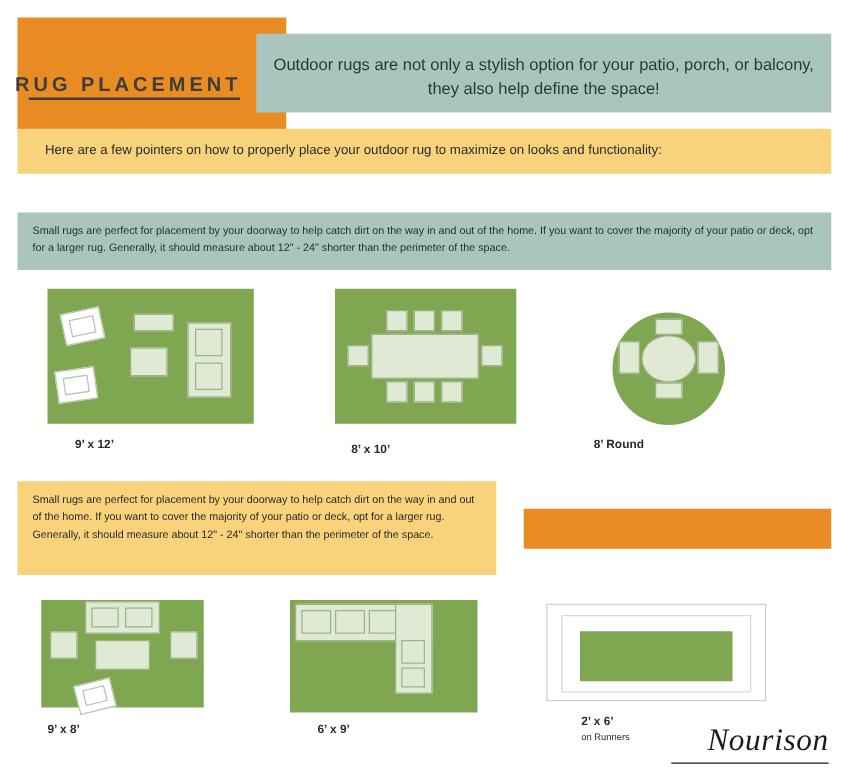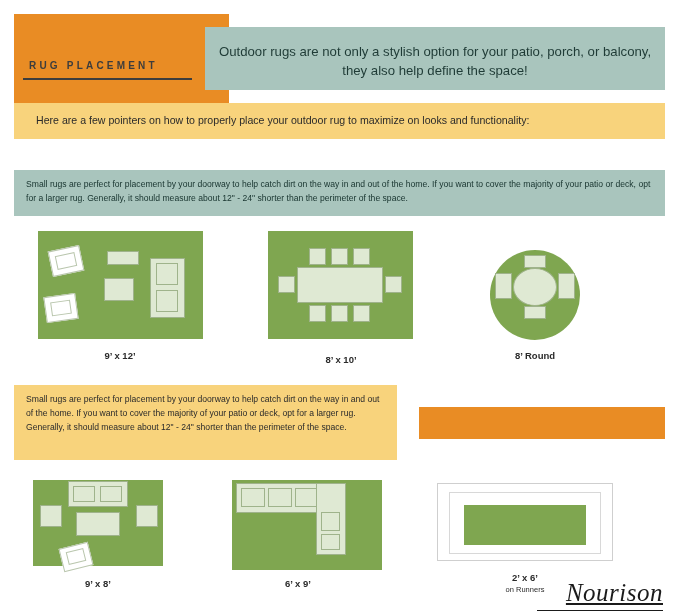--- a/index.html
+++ b/index.html
@@ -33,24 +33,24 @@
     top: 28px;
     width: 200px;
     font-size: 22px;
     font-weight: bold;
     letter-spacing: 5px;
     color: #1b1b1b;
     font-family: "Liberation Sans", sans-serif;
   }
   .title-sub {
     position: absolute;
-    left: 29px;
+    left: 12px;
     top: 60px;
     width: 200px;
-    font-size: 10px;
+    font-size: 16px;
     font-weight: bold;
     letter-spacing: 3.2px;
     color: #3d3d3d;
   }
   .title-rule {
     position: absolute;
     left: 23px;
     top: 78px;
     width: 169px;
     height: 2px;
@@ -110,21 +110,21 @@
     font-size: 8.6px;
     line-height: 13.5px;
     color: #17332e;
   }
 
   .caption {
     position: absolute;
     font-size: 9.5px;
     font-weight: bold;
     color: #2a2a2a;
-    text-align: center;
+    text-align: left;
   }
   .caption-sub {
     display: block;
     font-size: 7.5px;
     font-weight: normal;
     margin-top: 2px;
   }
 
   
   .yellow-box {
@@ -206,21 +206,20 @@
   
   .logo {
     position: absolute;
     right: 16px;
     bottom: 8px;
     font-family: "Liberation Serif", serif;
     font-size: 25px;
     font-style: italic;
     color: #1b1b1b;
     letter-spacing: 0.5px;
-    text-decoration: underline;
   }
   .logo-rule {
     position: absolute;
     right: 16px;
     bottom: 4px;
     width: 126px;
     height: 1.5px;
     background: #1b1b1b;
   }
 </style>
@@ -316,21 +315,21 @@
     <div class="furn" style="left:236px; top:483px; width:110px; height:30px;"></div>
     <div class="furn" style="left:241px; top:488px; width:24px; height:19px;"></div>
     <div class="furn" style="left:268px; top:488px; width:24px; height:19px;"></div>
     <div class="furn" style="left:295px; top:488px; width:24px; height:19px;"></div>
     <div class="furn" style="left:322px; top:488px; width:19px; height:19px;"></div>
 
     <div class="furn" style="left:316px; top:483px; width:30px; height:72px;"></div>
     <div class="furn" style="left:321px; top:512px; width:19px; height:19px;"></div>
     <div class="furn" style="left:321px; top:534px; width:19px; height:16px;"></div>
   </div>
-  <div class="caption" style="left:238px; top:578px; width:120px;">6’ x 9’</div>
+  <div class="caption" style="left:254px; top:578px; width:120px;">6’ x 9’</div>
 
   <div>
     <div class="balcony-frame" style="left:437px; top:483px; width:176px; height:78px;"></div>
     <div class="balcony-inner" style="left:449px; top:492px; width:152px; height:62px;"></div>
     <div class="rug" style="left:464px; top:505px; width:122px; height:40px;"></div>
   </div>
   <div class="caption" style="left:465px; top:572px; width:120px;">
     <span>2’ x 6’</span>
     <span class="caption-sub">on Runners</span>
   </div>

